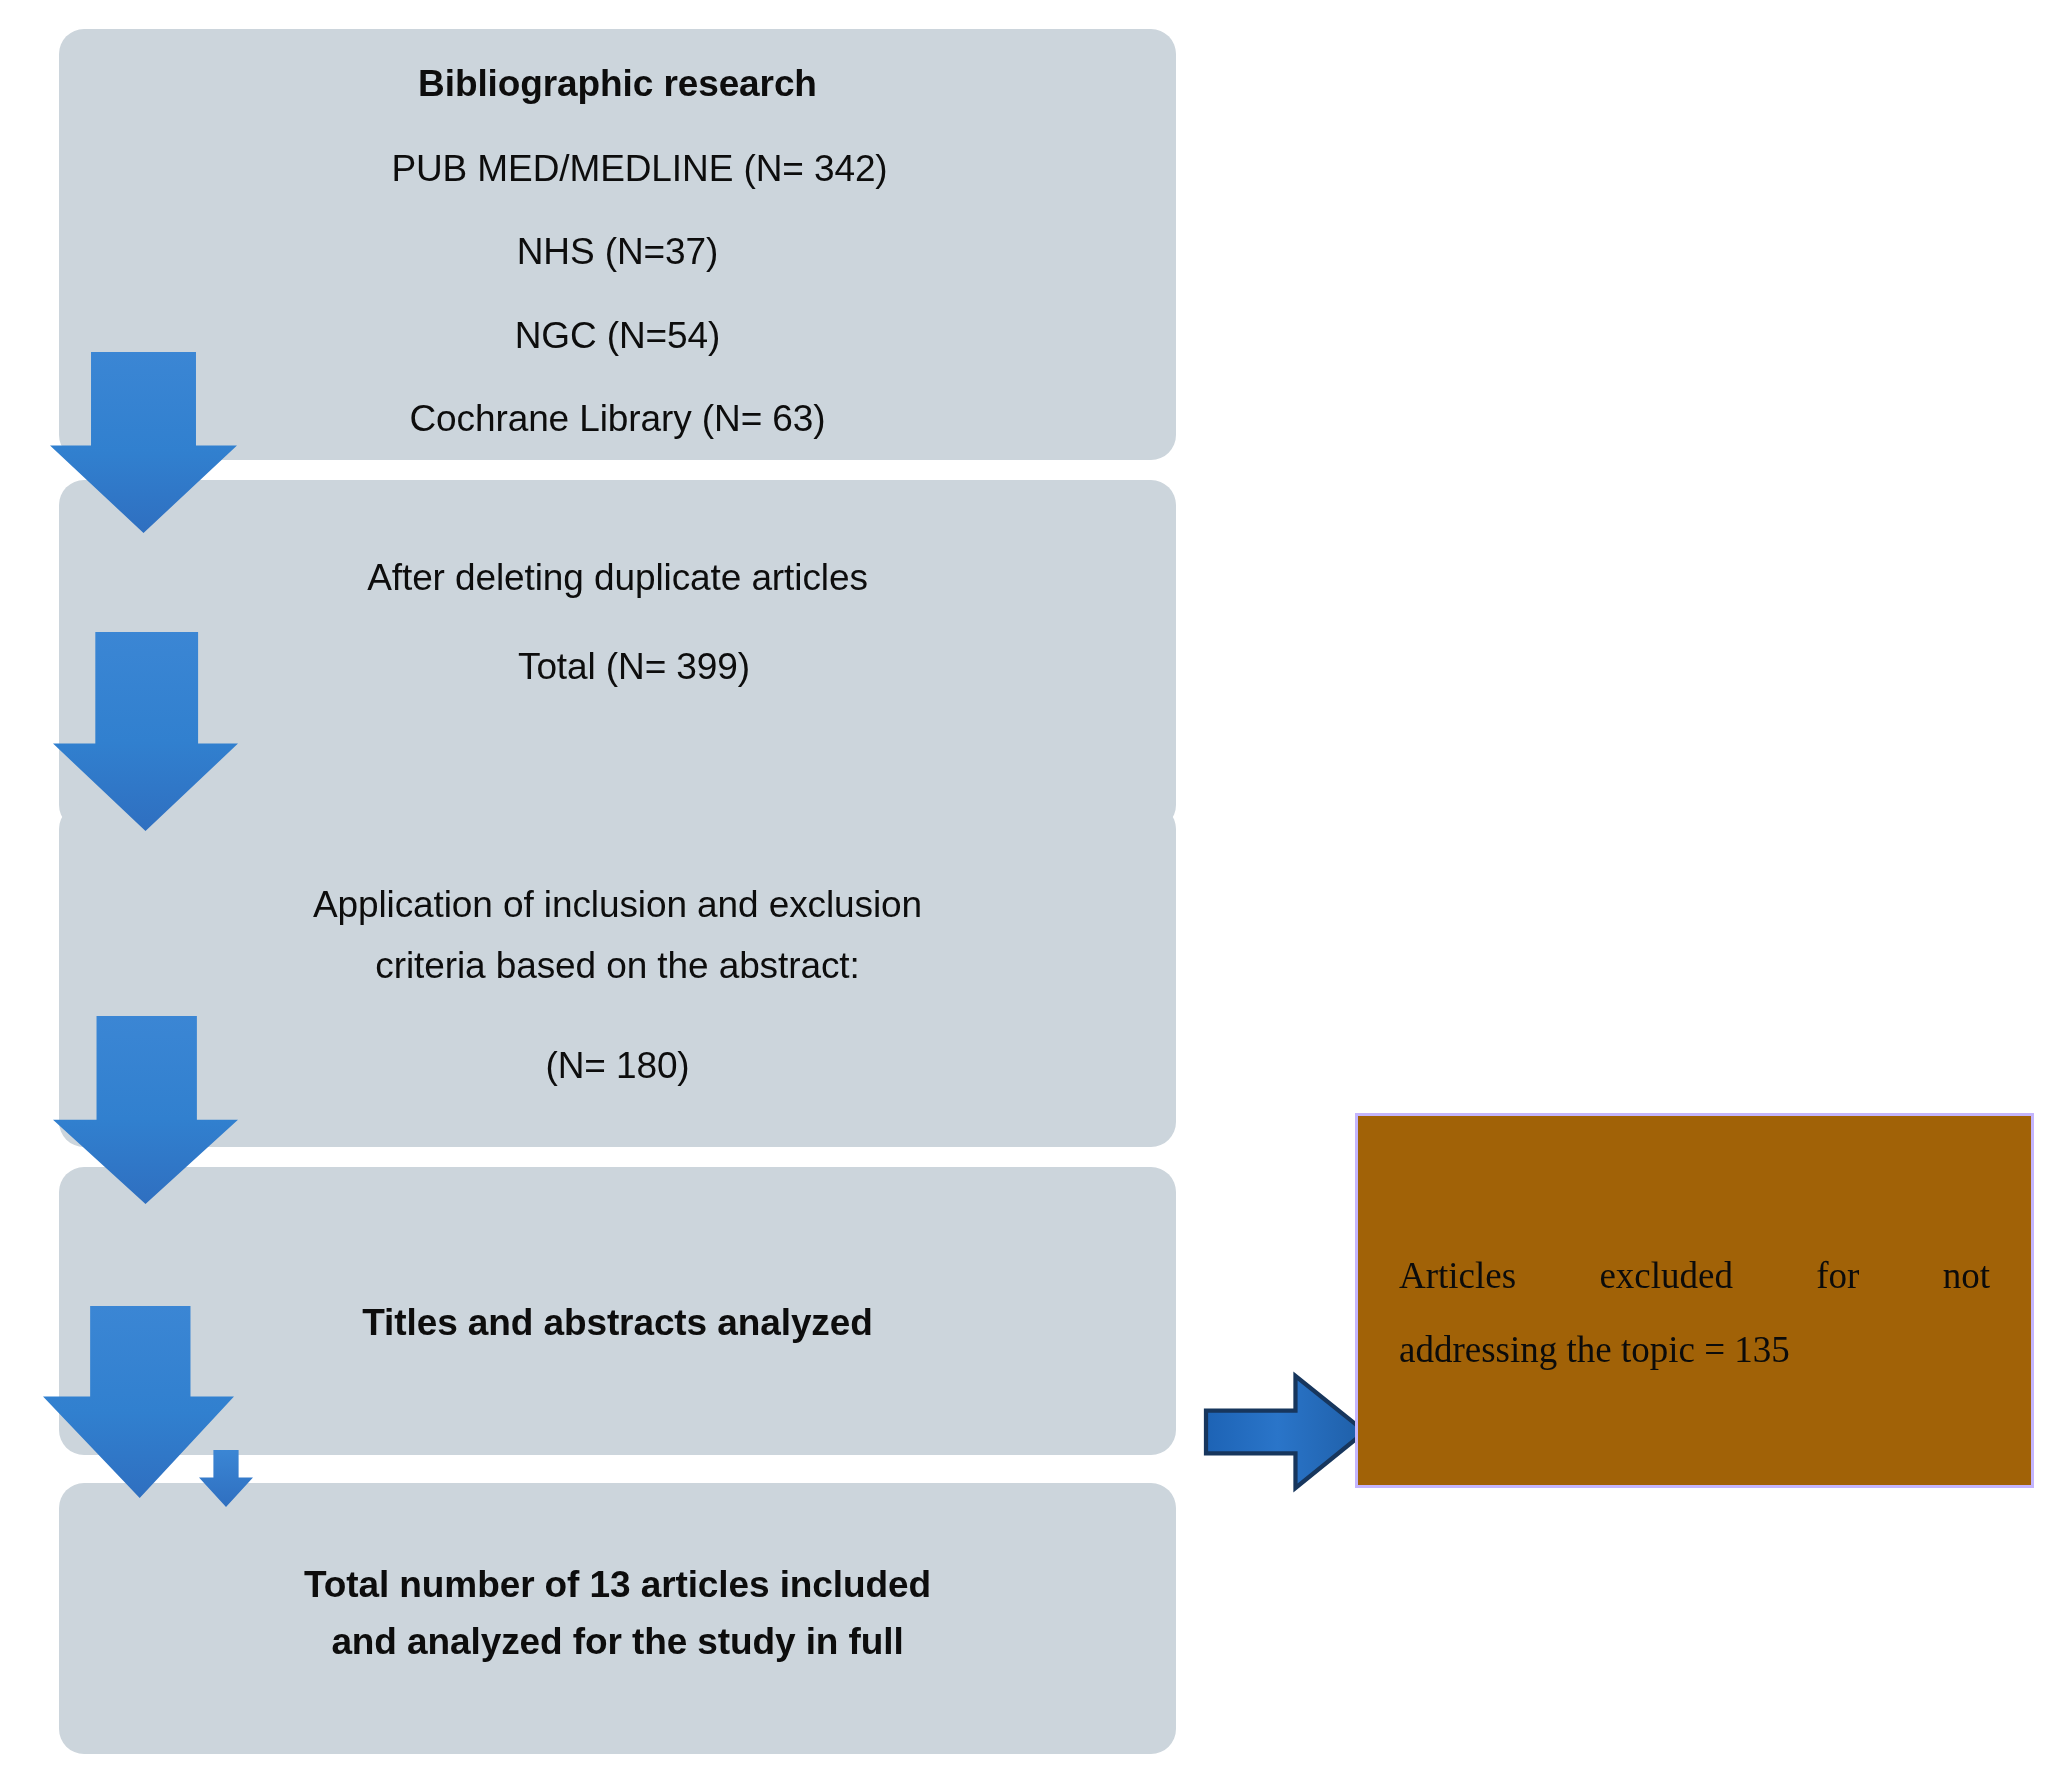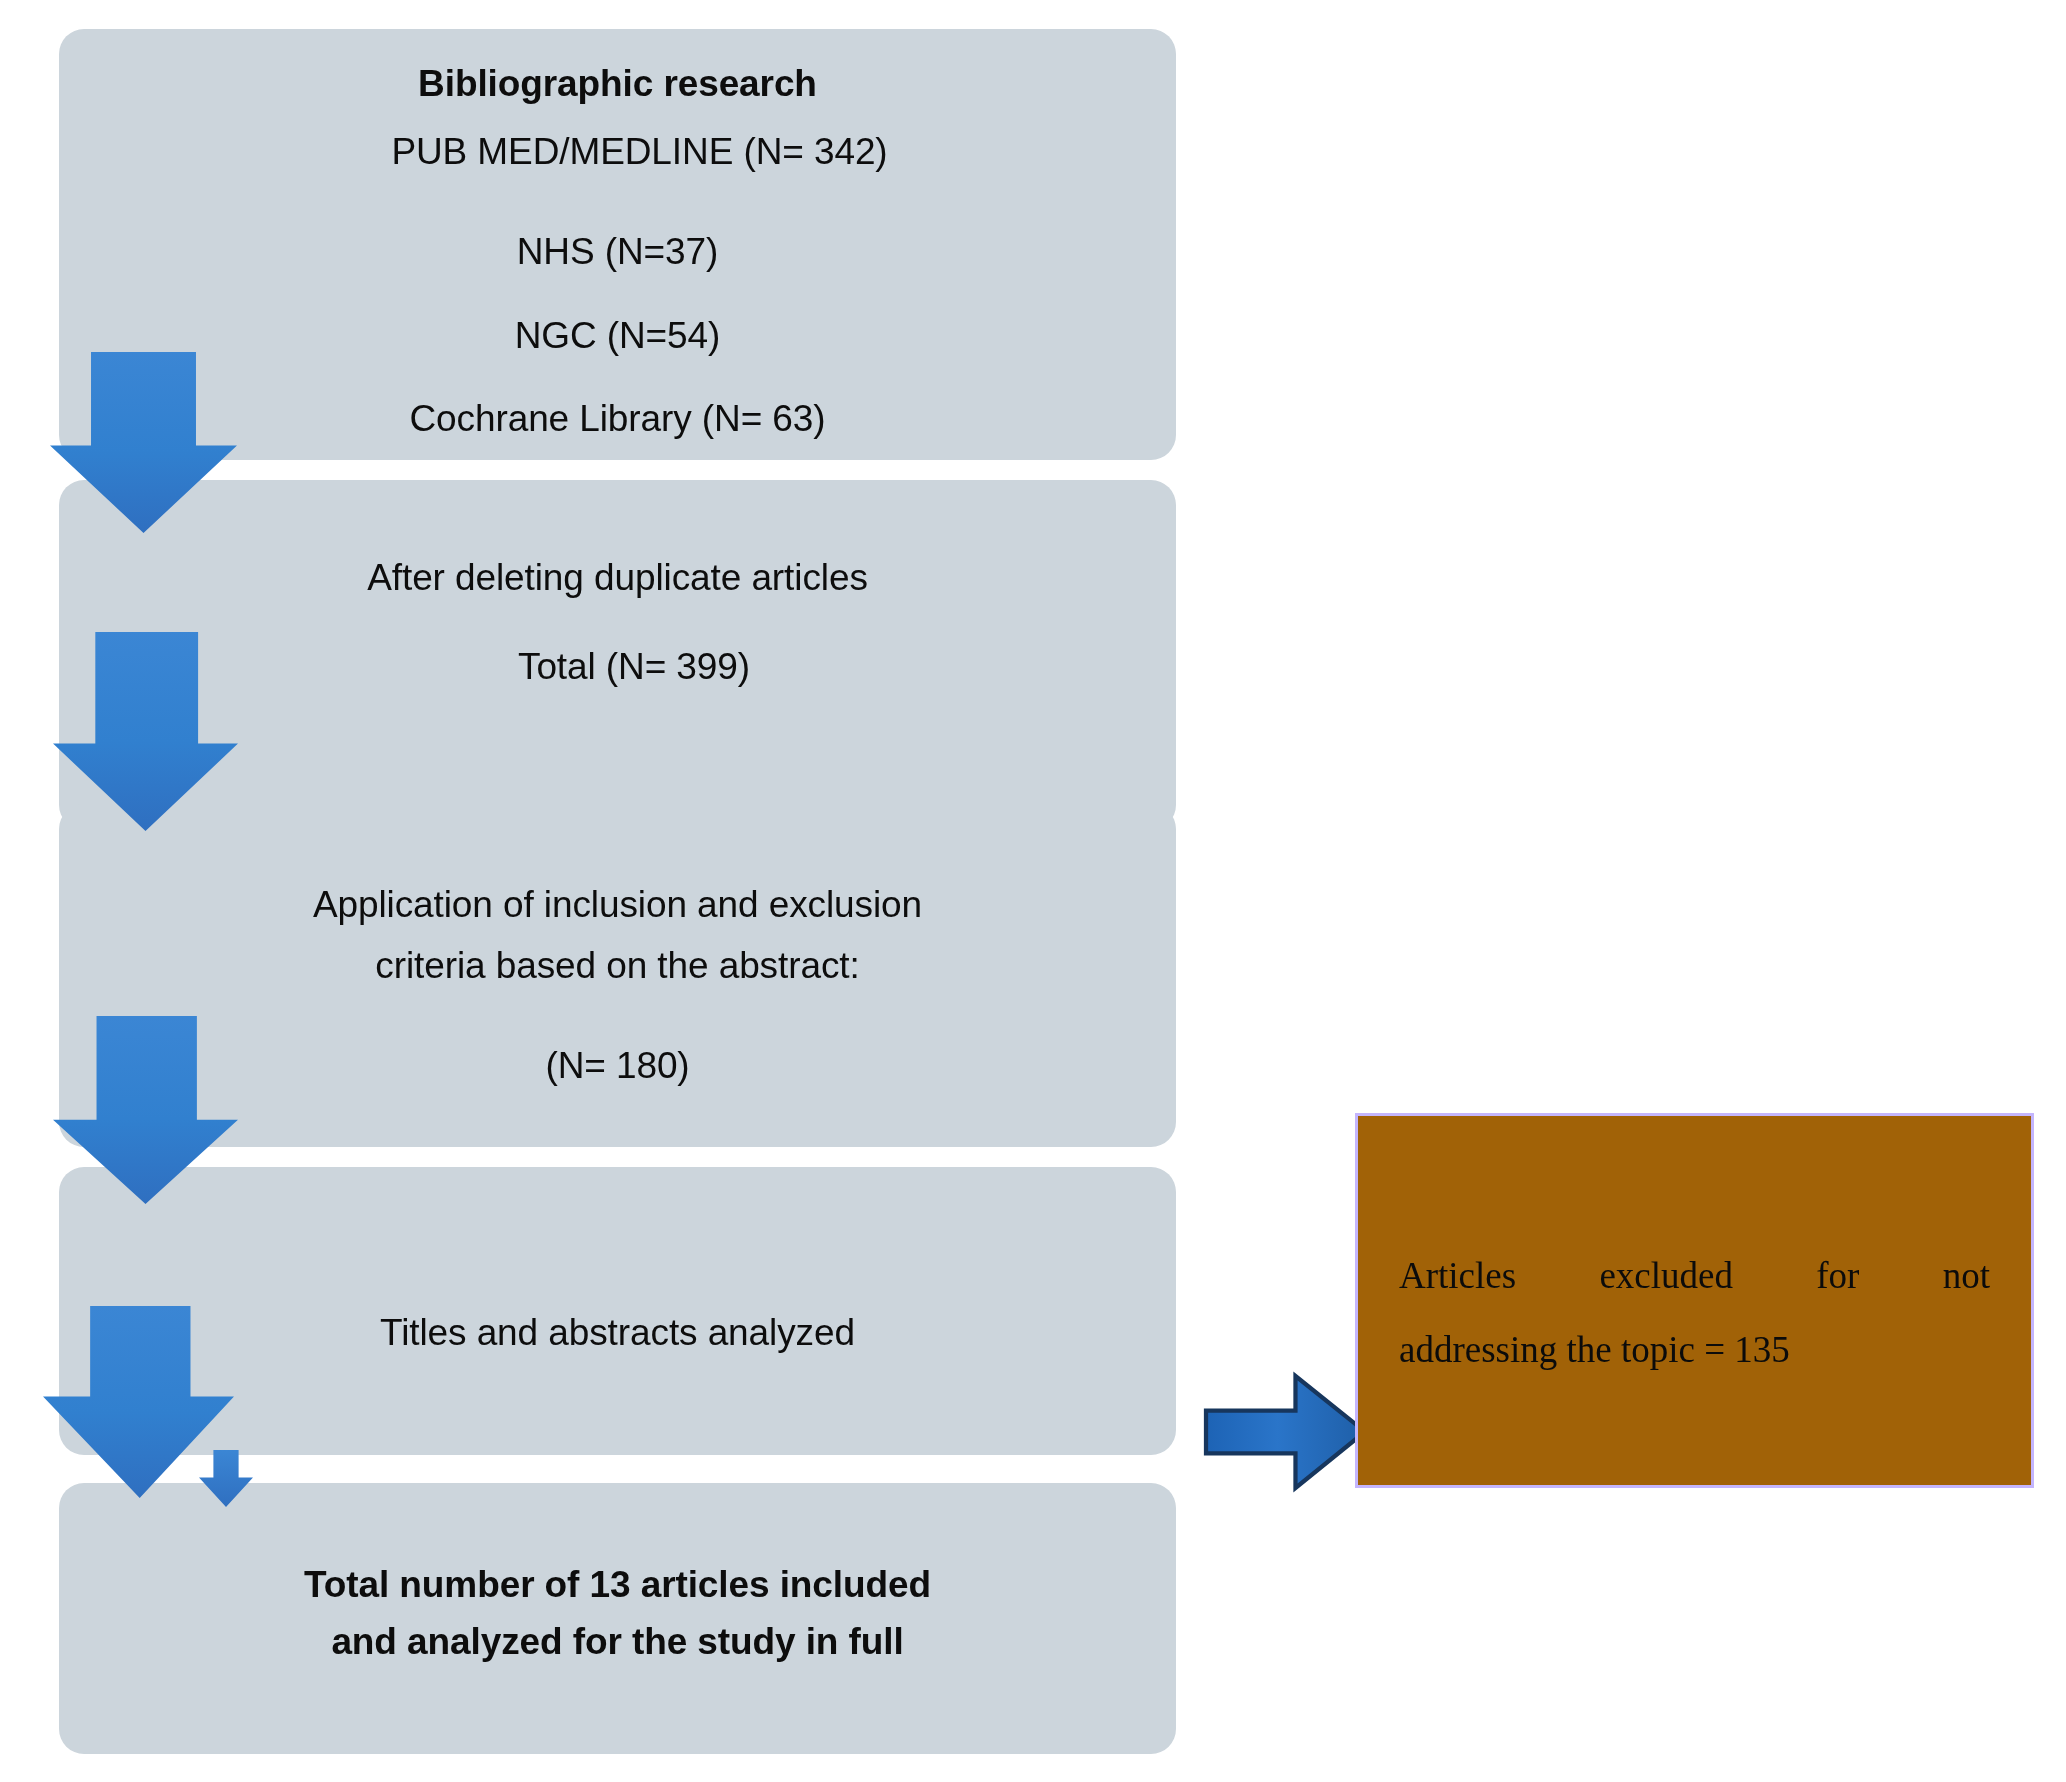--- a/index.html
+++ b/index.html
@@ -78,39 +78,39 @@
     position: absolute;
   }
 </style>
 </head>
 <body>
 
 <div id="canvas">
 
   <div class="flow-box" style="left:59px; top:29px; width:1117px; height:431px;">
     <div class="box-text bold-title" style="top:25px;">Bibliographic research</div>
-    <div class="box-text" style="top:93px;padding-left:44px;">PUB MED/MEDLINE (N= 342)</div>
+    <div class="box-text" style="top:110px;padding-left:44px;">PUB MED/MEDLINE (N= 342)</div>
     <div class="box-text" style="top:193px;">NHS (N=37)</div>
     <div class="box-text" style="top:277px;">NGC (N=54)</div>
     <div class="box-text" style="top:360px;">Cochrane Library (N= 63)</div>
   </div>
 
   <div class="flow-box" style="left:59px; top:480px; width:1117px; height:350px;">
     <div class="box-text" style="top:68px;">After deleting duplicate articles</div>
     <div class="box-text" style="top:157px;margin-left:33px;">Total (N= 399)</div>
   </div>
 
   <div class="flow-box" style="left:59px; top:804px; width:1117px; height:343px;">
     <div class="box-text" style="top:132px;">criteria based on the abstract:</div>
     <div class="box-text" style="top:71px;">Application of inclusion and exclusion</div>
     <div class="box-text" style="top:232px;">(N= 180)</div>
   </div>
 
   <div class="flow-box" style="left:59px; top:1167px; width:1117px; height:288px;">
-    <div class="box-text" style="top:136px;">Titles and abstracts analyzed</div>
+    <div class="box-text" style="top:126px;font-weight:bold;">Titles and abstracts analyzed</div>
   </div>
 
   <div class="flow-box" style="left:59px; top:1483px; width:1117px; height:271px;">
     <div class="box-text bold-title" style="top:72px;">Total number of 13 articles included</div>
     <div class="box-text bold-title" style="top:129px;">and analyzed for the study in full</div>
   </div>
 
   <div class="down-arrow" style="left:50px; top:352px; width:187px; height:181px;">
     <svg viewBox="0 0 310 300" preserveAspectRatio="none">
       <defs>

